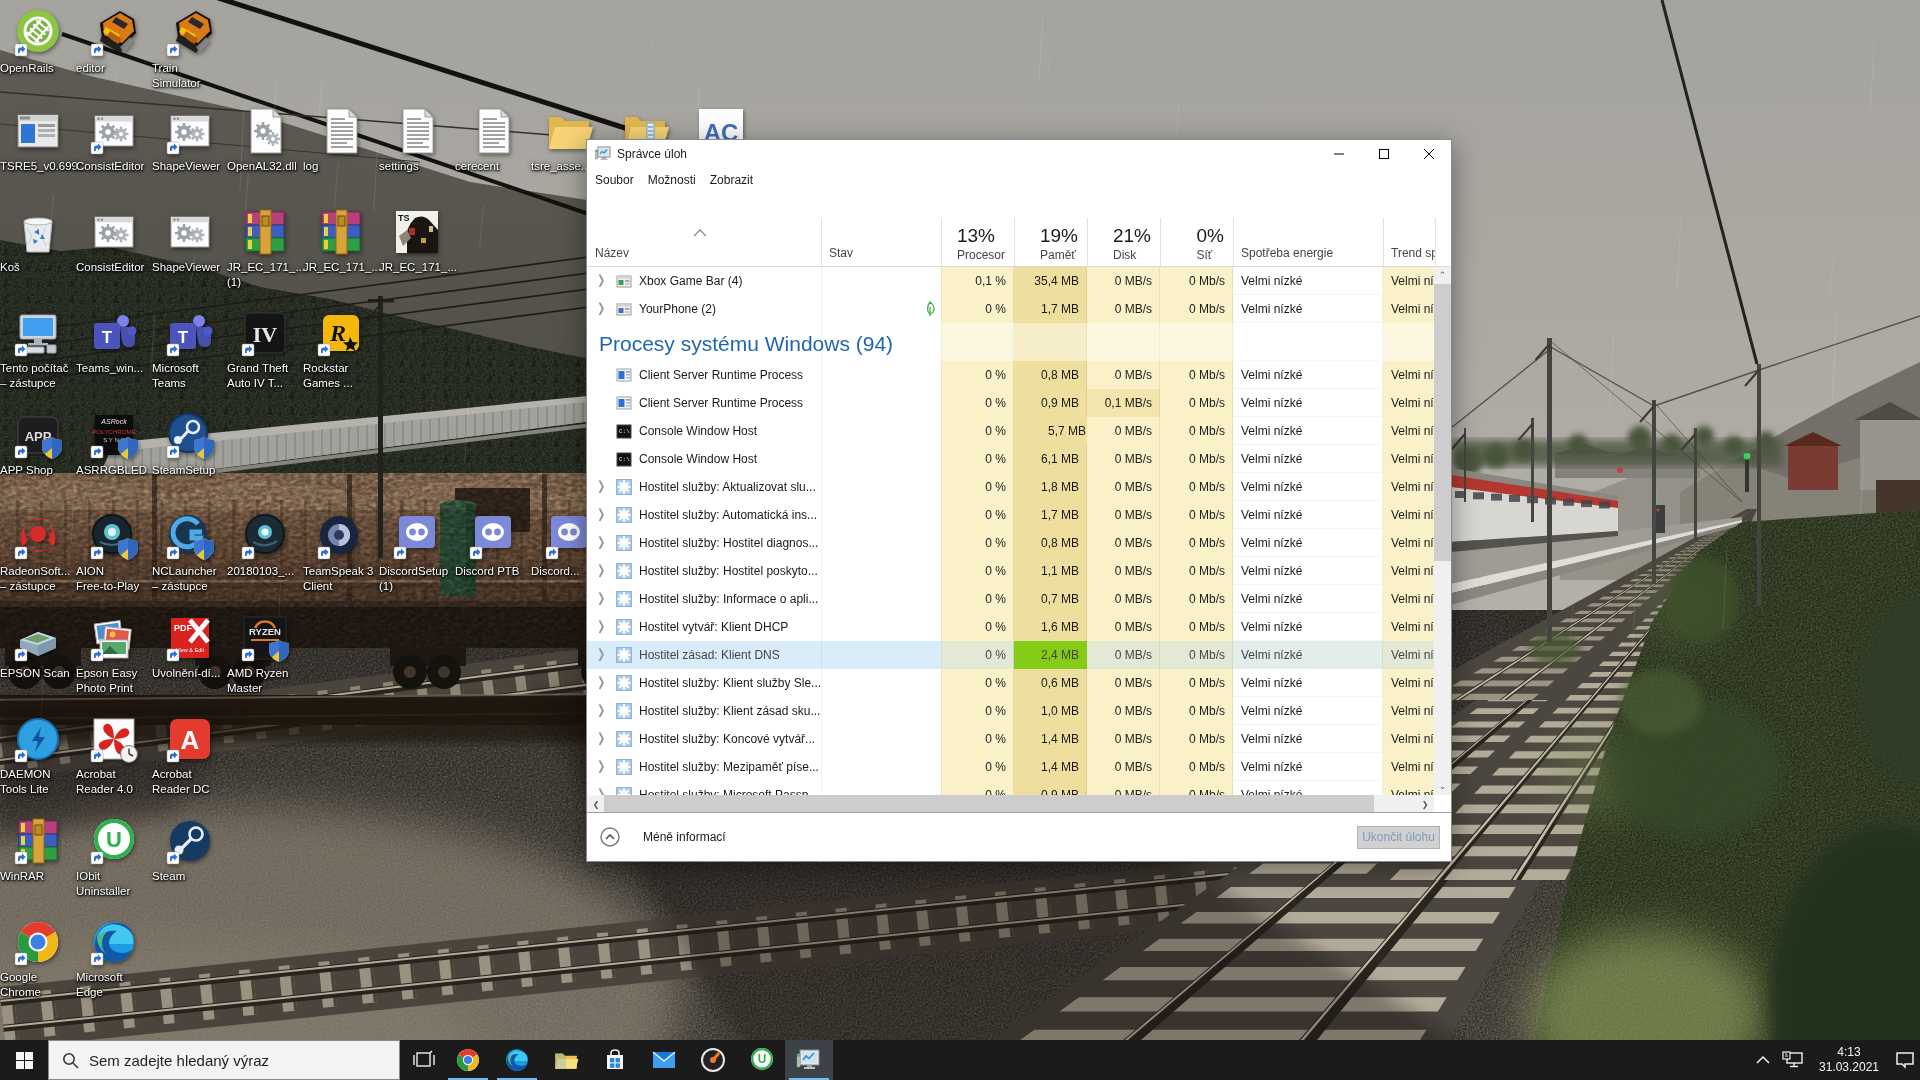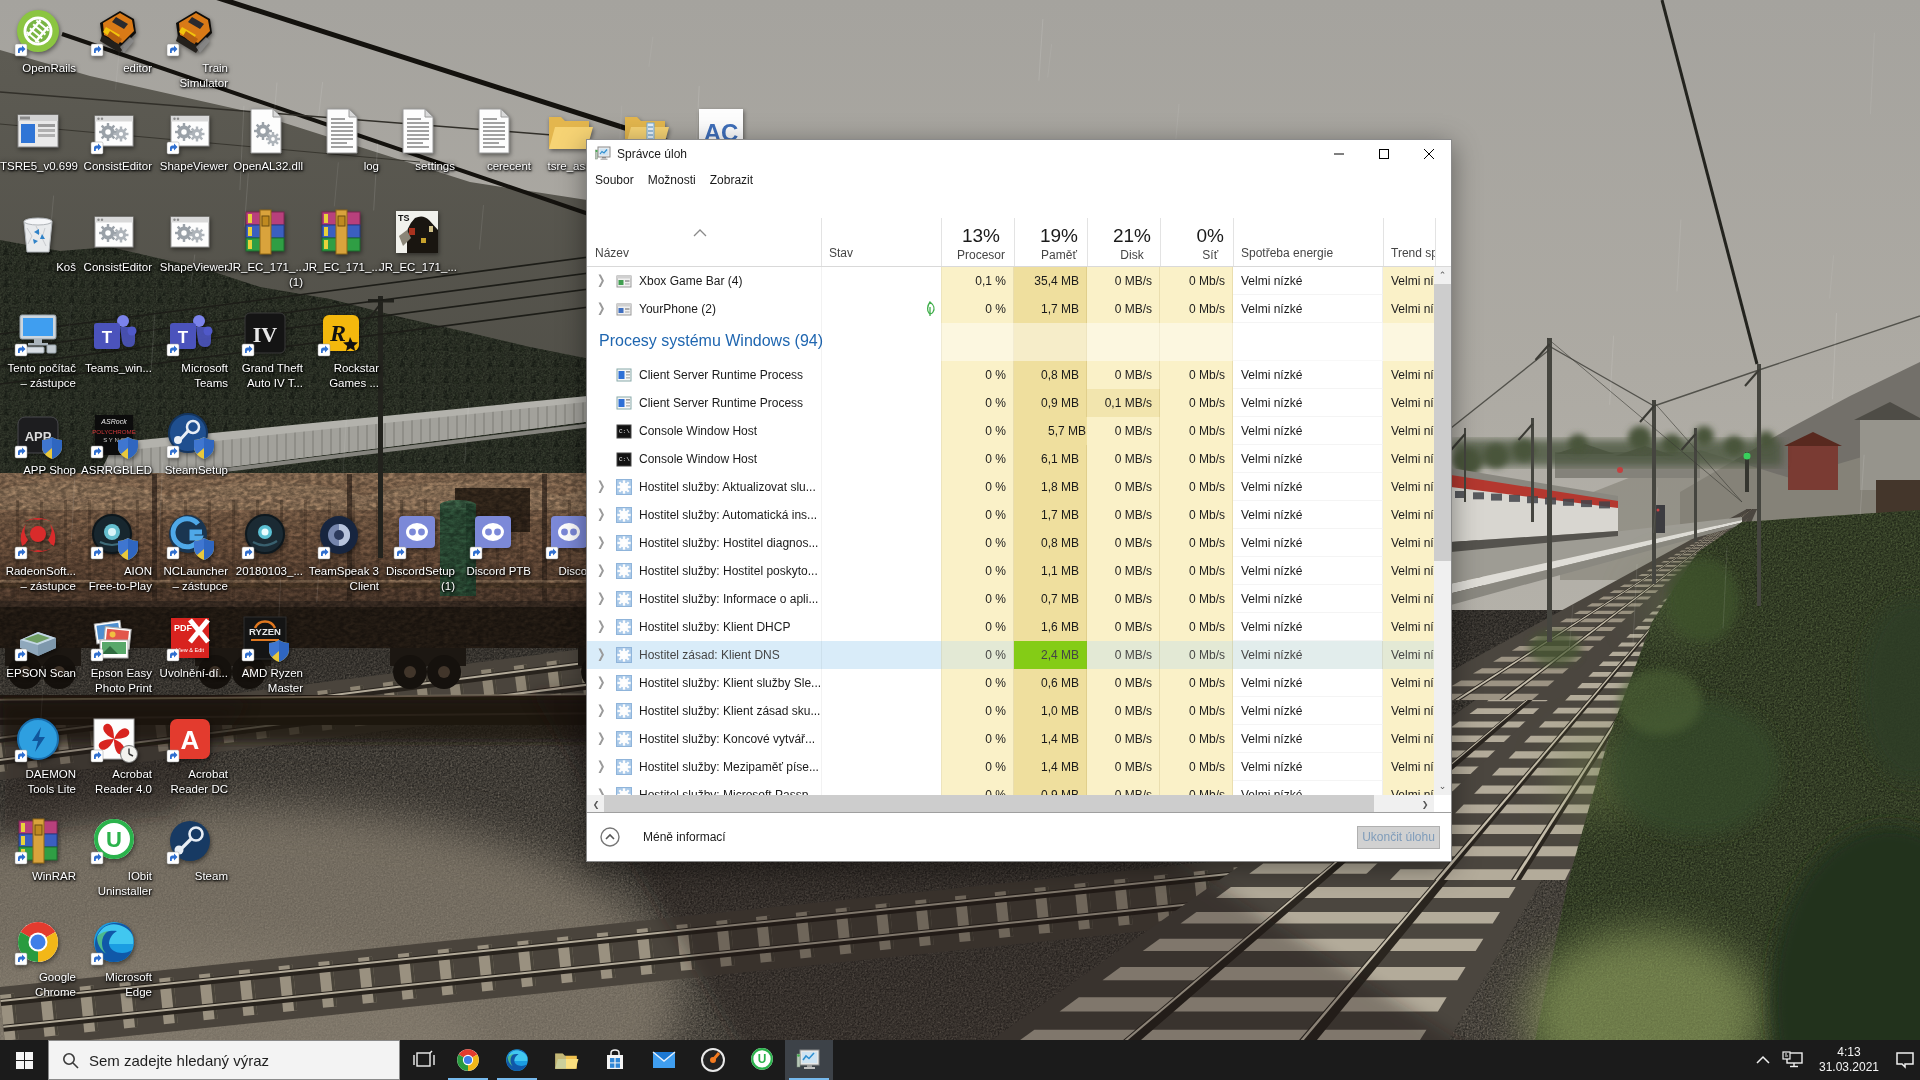--- a/index.html
+++ b/index.html
@@ -1,43 +1,43 @@
 <!DOCTYPE html>
 <html><head><meta charset="utf-8"><style>
 *{margin:0;padding:0;box-sizing:border-box}
 html,body{width:1920px;height:1080px;overflow:hidden;font-family:"Liberation Sans",sans-serif}
 #stage{position:relative;width:1920px;height:1080px;overflow:hidden;background:#a8a6a1}
-.di{position:absolute;width:76px;text-align:right;z-index:2}
+.di{position:absolute;width:76px;text-align:left;z-index:2}
 .dic{height:50px;display:flex;align-items:flex-start;justify-content:center}
 .dil{margin-top:2px;font-size:11.5px;line-height:14.5px;color:#fff;text-shadow:0 1px 2px rgba(0,0,0,.95),0 0 5px rgba(0,0,0,.75),1px 1px 2px rgba(0,0,0,.85)}
 #tm{position:absolute;left:586px;top:139px;width:866px;height:723px;background:#fff;border:1px solid #8a8a8a;box-shadow:0 6px 26px rgba(0,0,0,.42);z-index:5;font-size:12px;color:#1a1a1a}
 #tmtitle{position:absolute;left:0;top:0;width:100%;height:28px}
 #tmtitletext{position:absolute;left:30px;top:7px;font-size:12px}
 #tmbtns{position:absolute;right:0;top:0;height:28px;display:flex}
 #tmbtns .cap{width:45px;height:28px;display:flex;align-items:center;justify-content:center}
 #tmmenu{position:absolute;left:0;top:28px;height:24px;padding-left:1px;display:flex;align-items:center}
 #tmmenu span{padding:0 7px;font-size:12px}
 #tmtabs{position:absolute;left:0;top:53px;height:25px;width:100%;border-bottom:1px solid #d9d9d9;display:flex;align-items:flex-end}
 .tab{height:21px;padding:3px 5px 0 5px;background:#f0f0f0;border:1px solid #d9d9d9;border-bottom:none;font-size:12px;margin-right:-1px}
 .tab.act{height:25px;padding-top:6px;background:#fff;border:1px solid #d9d9d9;border-bottom:1px solid #fff;position:relative;z-index:2}
 #tmhead{position:absolute;left:0;top:78px;width:864px;height:49px;border-bottom:1px solid #d9d9d9;background:#fff}
 .hsort{position:absolute;left:106px;top:8px}
 .hl{position:absolute;bottom:6px;font-size:12px;color:#454545;white-space:nowrap}
 .hv{position:absolute;top:0;bottom:0;width:1px;background:#e3e3e3}
-.hp{position:absolute;bottom:4px;text-align:center}
+.hp{position:absolute;bottom:4px;text-align:left}
 .hpv{font-size:19px;color:#1a1a1a;margin-bottom:1px}
 .hpl{font-size:12px;color:#454545}
 #tmrows{position:absolute;left:0;top:127px;width:847px;height:528px;overflow:hidden;background:#fff}
 .trow{position:absolute;left:0;width:847px}
 .trow.hl{background:#d9ecf9}
 .chev{position:absolute;left:10px;top:7px;font-size:10px;color:#9a9a9a;transform:scaleY(1.25)}
 .ric{position:absolute;left:29px;top:6px}
 .rname{position:absolute;left:52px;top:6.5px;font-size:12px;white-space:nowrap}
 .leaf{position:absolute;left:336px;top:6px}
-.sname{position:absolute;left:12px;top:9px;font-size:16px;color:#1f66b0}
+.sname{position:absolute;left:12px;top:9px;font-size:21px;color:#1f66b0}
 .cell{position:absolute;top:0;height:100%;font-size:12px;padding:6.5px 7px 0 0;text-align:right;white-space:nowrap;overflow:hidden;border-right:1px solid rgba(160,140,60,.18)}
 .cell.lft{text-align:left;padding-left:8px}
 .cell.clip{padding-right:0}
 .c1{background:#faf1c8}
 .c2m{background:#efdf9e}
 .c3{background:#f2e5ae}
 .cw{background:#fff;border-right:1px solid #eee;border-bottom:1px solid #f4f4f4}
 .c1h{background:#e3e9d5}
 .c2h{background:#84cc16}
 .cwh2{background:#e2edec}
@@ -1896,21 +1896,21 @@
               <line x1="8" y1="8" x2="12.7306" y2="12.7306" stroke="#fdfdfd" stroke-width="2.4"></line>
               <line x1="8" y1="8" x2="8" y2="14.6901" stroke="#fdfdfd" stroke-width="2.4"></line>
               <line x1="8" y1="8" x2="3.26936" y2="12.7306" stroke="#fdfdfd" stroke-width="2.4"></line>
               <line x1="8" y1="8" x2="1.30986" y2="8" stroke="#fdfdfd" stroke-width="2.4"></line>
               <line x1="8" y1="8" x2="3.26936" y2="3.26936" stroke="#fdfdfd" stroke-width="2.4"></line>
               <line x1="8" y1="8" x2="8" y2="1.30986" stroke="#fdfdfd" stroke-width="2.4"></line>
               <line x1="8" y1="8" x2="12.7306" y2="3.26936" stroke="#fdfdfd" stroke-width="2.4"></line>
               <circle cx="8" cy="8" r="4.2" fill="#fdfdfd"></circle>
               <circle cx="8" cy="8" r="1.764" fill="#fff"></circle>
             </svg></div>
-          <div class="rname">Hostitel služby: Klient DHCP</div>
+          <div class="rname">Hostitel vytvář: Klient DHCP</div>
           <div class="cell c1" style="left:354px;width:73px">0 %</div>
           <div class="cell c2m" style="left:427px;width:73px">1,6 MB</div>
           <div class="cell c1" style="left:500px;width:73px">0 MB/s</div>
           <div class="cell c1" style="left:573px;width:73px">0 Mb/s</div>
           <div class="cell cw lft" style="left:646px;width:150px">Velmi nízké</div>
           <div class="cell c1 lft clip" style="left:796px;width:52px">Velmi níz</div>
         </div>
         <div class="trow hl" style="top:374px;height:28px">
           <div class="chev">❯</div>
           <div class="ric"><svg width="16" height="16" viewBox="0 0 16 16">

